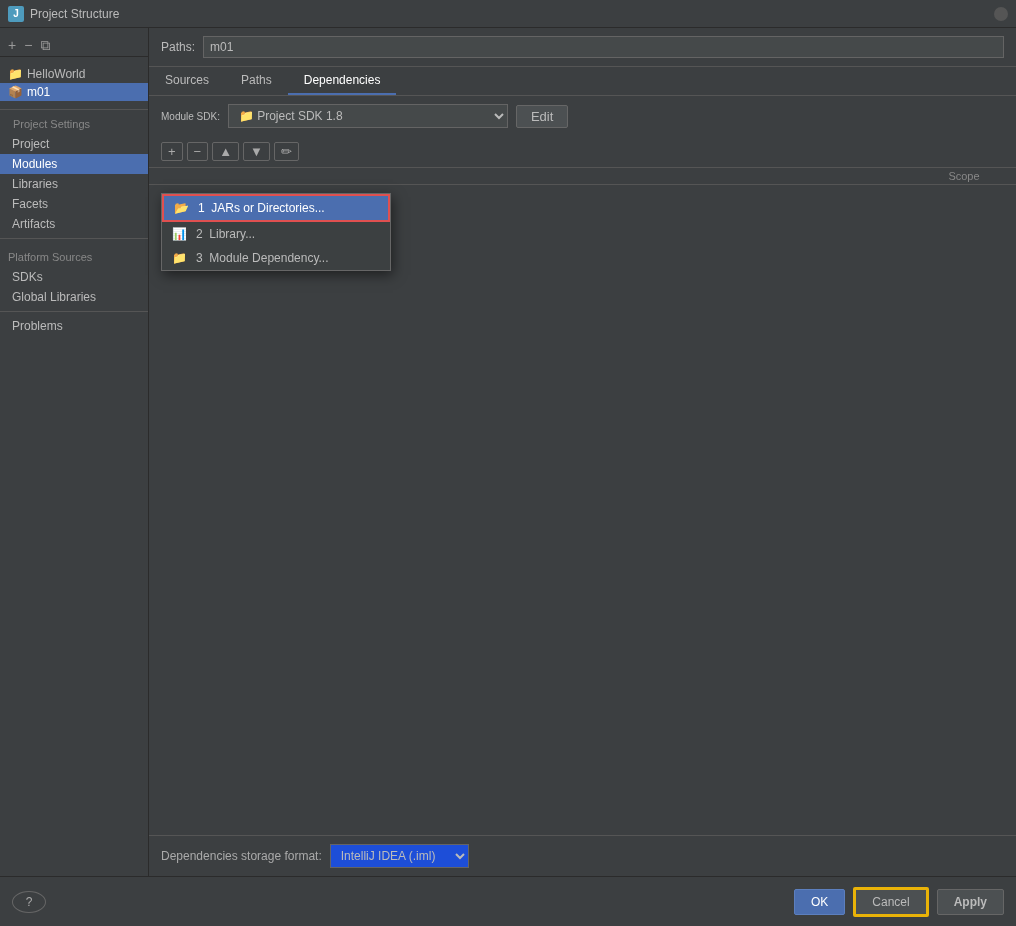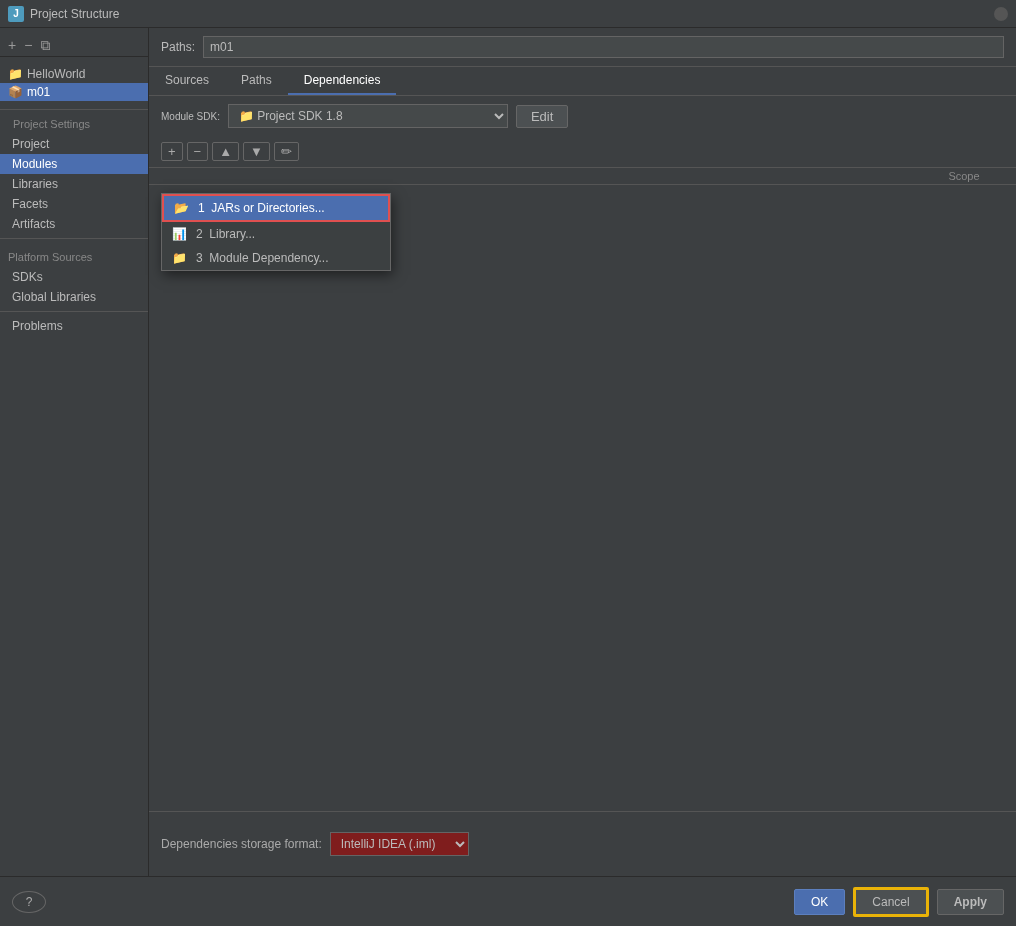--- a/index.html
+++ b/index.html
@@ -262,33 +262,33 @@
       background: #4b6eaf;
       color: #fff;
       border: 2px solid #e05050;
     }
     .dropdown-item .d-icon { margin-right: 8px; width: 16px; text-align: center; }
 
     .bottom-bar {
       display: flex;
       align-items: center;
       justify-content: space-between;
-      padding: 20px 12px;
+      padding: 8px 12px;
       border-top: 1px solid #555;
       background: #3c3f41;
     }
     .dep-storage {
       display: flex;
       align-items: center;
       gap: 8px;
       font-size: 12px;
       color: #aaa;
     }
     .dep-storage select {
-      background: #7f1d1d;
+      background: #1d4ed8;
       border: 1px solid #646464;
       color: #bbbbbb;
       padding: 3px 6px;
       font-size: 12px;
     }
 
     .footer-buttons {
       display: flex;
       align-items: center;
       justify-content: flex-end;

